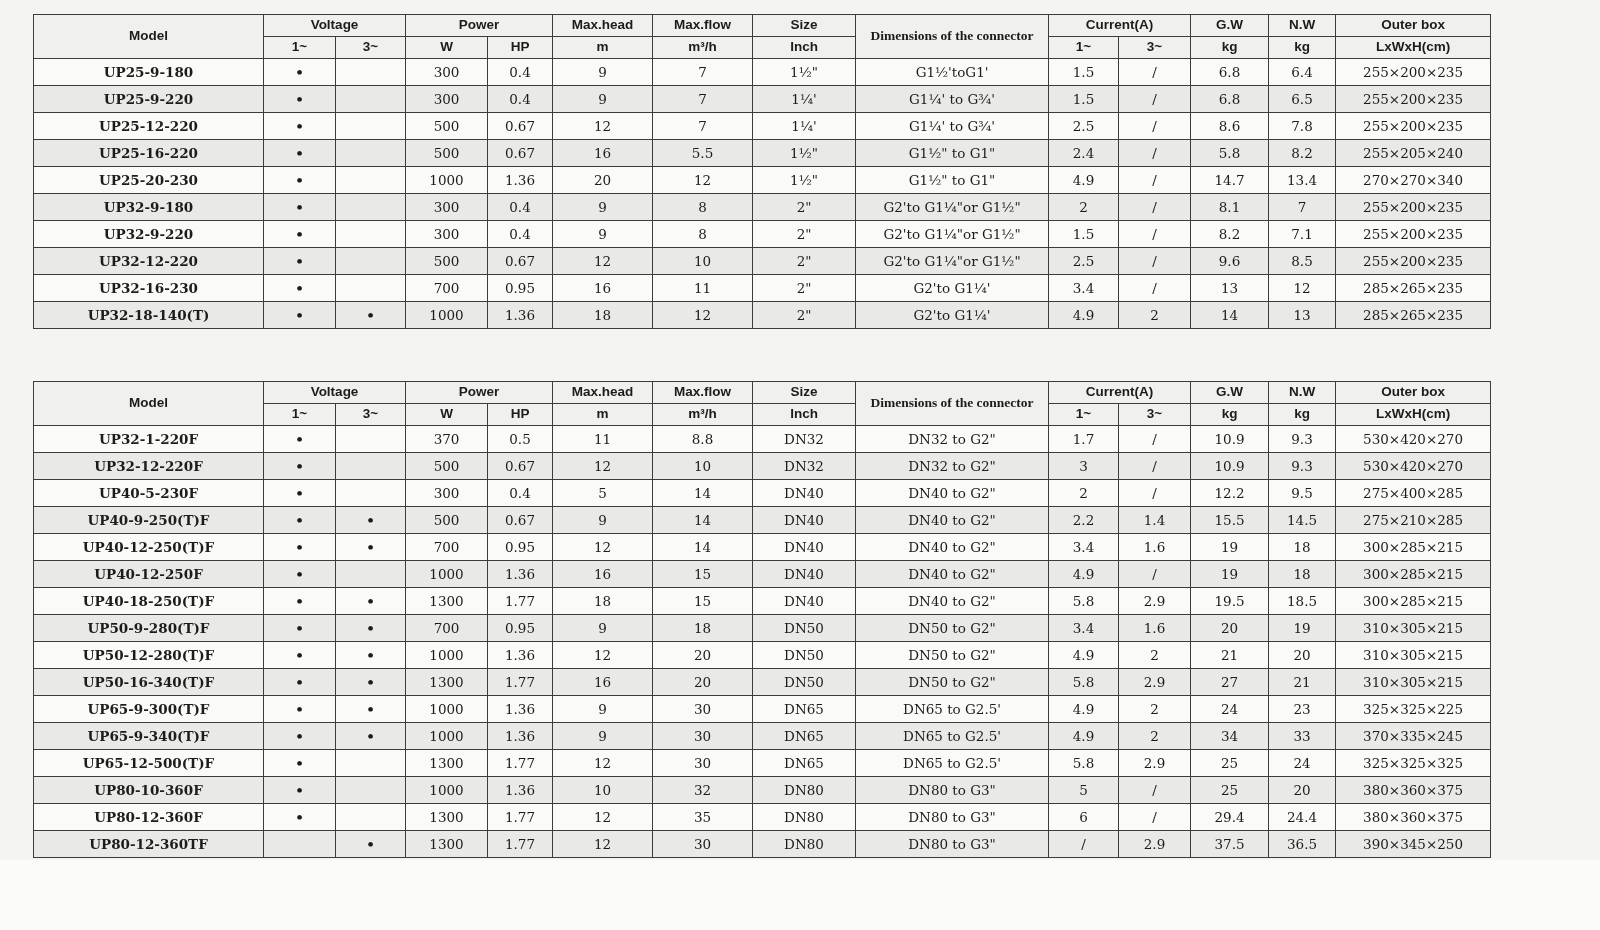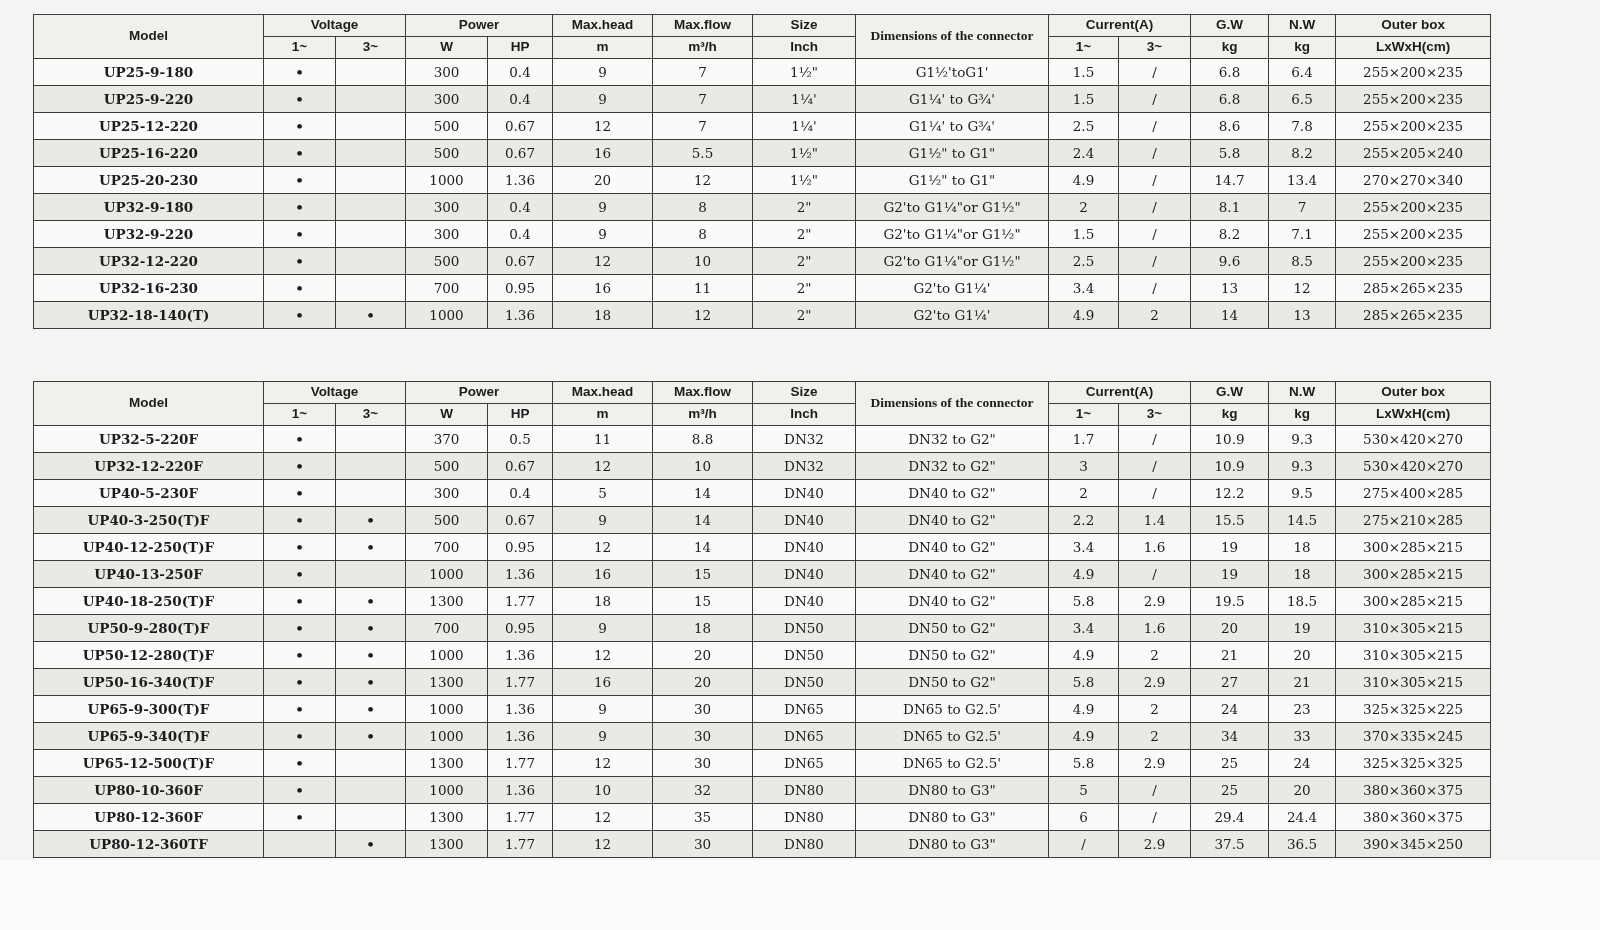--- a/index.html
+++ b/index.html
@@ -343,21 +343,21 @@
         <th>Inch</th>
         <th>1~</th>
         <th>3~</th>
         <th>kg</th>
         <th>kg</th>
         <th>LxWxH(cm)</th>
       </tr>
     </thead>
     <tbody>
         <tr>
-          <td class="col-model">UP32-5-220F</td>
+          <td class="col-model">UP32-1-220F</td>
           <td class="col-v1">•</td>
           <td class="col-v3"></td>
           <td class="col-w">370</td>
           <td class="col-hp">0.5</td>
           <td class="col-head">11</td>
           <td class="col-flow">8.8</td>
           <td class="col-size">DN32</td>
           <td class="col-conn">DN32 to G2"</td>
           <td class="col-c1">1.7</td>
           <td class="col-c3">/</td>
@@ -391,21 +391,21 @@
           <td class="col-flow">14</td>
           <td class="col-size">DN40</td>
           <td class="col-conn">DN40 to G2"</td>
           <td class="col-c1">2</td>
           <td class="col-c3">/</td>
           <td class="col-gw">12.2</td>
           <td class="col-nw">9.5</td>
           <td class="col-box">275×400×285</td>
         </tr>
         <tr>
-          <td class="col-model">UP40-3-250(T)F</td>
+          <td class="col-model">UP40-9-250(T)F</td>
           <td class="col-v1">•</td>
           <td class="col-v3">•</td>
           <td class="col-w">500</td>
           <td class="col-hp">0.67</td>
           <td class="col-head">9</td>
           <td class="col-flow">14</td>
           <td class="col-size">DN40</td>
           <td class="col-conn">DN40 to G2"</td>
           <td class="col-c1">2.2</td>
           <td class="col-c3">1.4</td>
@@ -423,21 +423,21 @@
           <td class="col-flow">14</td>
           <td class="col-size">DN40</td>
           <td class="col-conn">DN40 to G2"</td>
           <td class="col-c1">3.4</td>
           <td class="col-c3">1.6</td>
           <td class="col-gw">19</td>
           <td class="col-nw">18</td>
           <td class="col-box">300×285×215</td>
         </tr>
         <tr>
-          <td class="col-model">UP40-13-250F</td>
+          <td class="col-model">UP40-12-250F</td>
           <td class="col-v1">•</td>
           <td class="col-v3"></td>
           <td class="col-w">1000</td>
           <td class="col-hp">1.36</td>
           <td class="col-head">16</td>
           <td class="col-flow">15</td>
           <td class="col-size">DN40</td>
           <td class="col-conn">DN40 to G2"</td>
           <td class="col-c1">4.9</td>
           <td class="col-c3">/</td>

